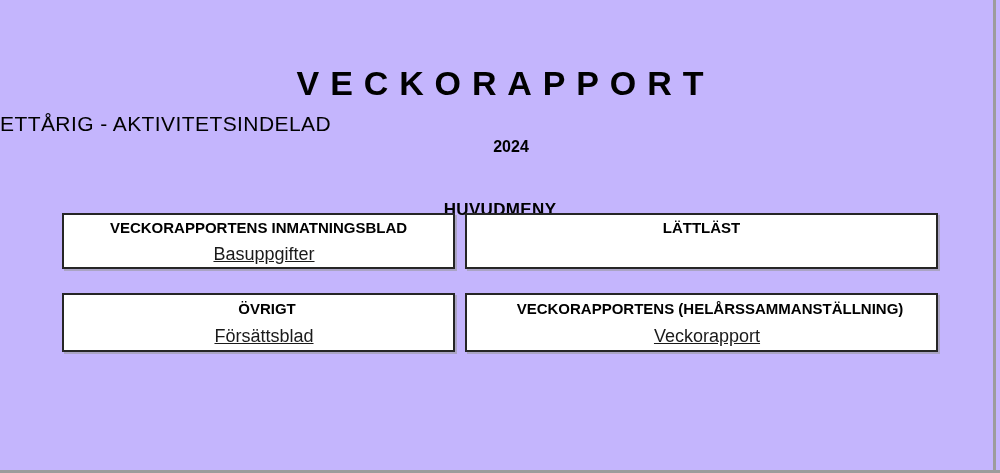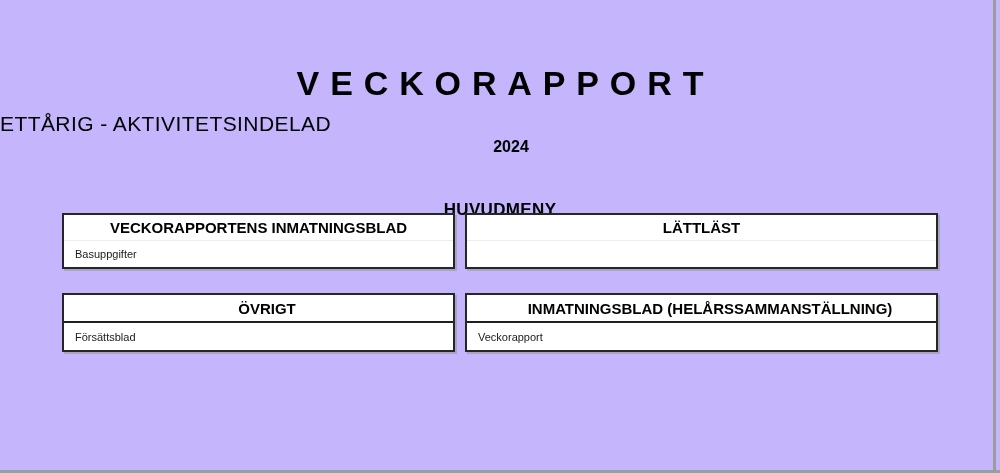--- a/index.html
+++ b/index.html
@@ -54,20 +54,21 @@
 
   
   .menu-box {
     position: absolute;
     box-sizing: border-box;
     border: 2px solid #262626;
     background: #ffffff;
     box-shadow: 2px 2px 0 rgba(150,150,150,0.55);
     display: flex;
     flex-direction: column;
+    align-items: center;
   }
   .box-tl { left: 62px;  top: 213px; width: 393px; height: 56px; }
   .box-tr { left: 465px; top: 213px; width: 473px; height: 56px; }
   .box-bl { left: 62px;  top: 293px; width: 393px; height: 59px; }
   .box-br { left: 465px; top: 293px; width: 473px; height: 59px; }
 
   .box-header {
     flex: 0 0 auto;
     height: 25px;
     display: flex;
@@ -82,22 +83,23 @@
   .box-divider { flex: 0 0 auto; height: 1px; background: #ededed; }
   .box-bl .box-divider, .box-br .box-divider { height: 2px; background: #1f1f1f; }
 
   .box-body {
     flex: 1 1 auto;
     display: flex;
     align-items: center;
     padding-left: 11px;
   }
   .box-link {
-    font-size: 11px;
+    font-size: 18px;
     color: #1a1a1a;
+    text-decoration: underline;
     cursor: pointer;
     white-space: nowrap;
   }
 
   
   .page-edge-right {
     position: absolute;
     top: 0; bottom: 0;
     left: 993px; width: 3px;
     background: #9c9c9c;
@@ -134,21 +136,21 @@
 
   <section class="menu-box box-bl">
     <div class="box-header">ÖVRIGT</div>
     <div class="box-divider" style="background-color: rgb(31, 31, 31);"></div>
     <div class="box-body">
       <a class="box-link">Försättsblad</a>
     </div>
   </section>
 
   <section class="menu-box box-br">
-    <div class="box-header">INMATNINGSBLAD (HELÅRSSAMMANSTÄLLNING)</div>
+    <div class="box-header">VECKORAPPORTENS (HELÅRSSAMMANSTÄLLNING)</div>
     <div class="box-divider" style="background-color: rgb(31, 31, 31);"></div>
     <div class="box-body">
       <a class="box-link">Veckorapport</a>
     </div>
   </section>
 
   <div class="page-edge-right"></div>
   <div class="page-edge-bottom"></div>
 
 </div>

